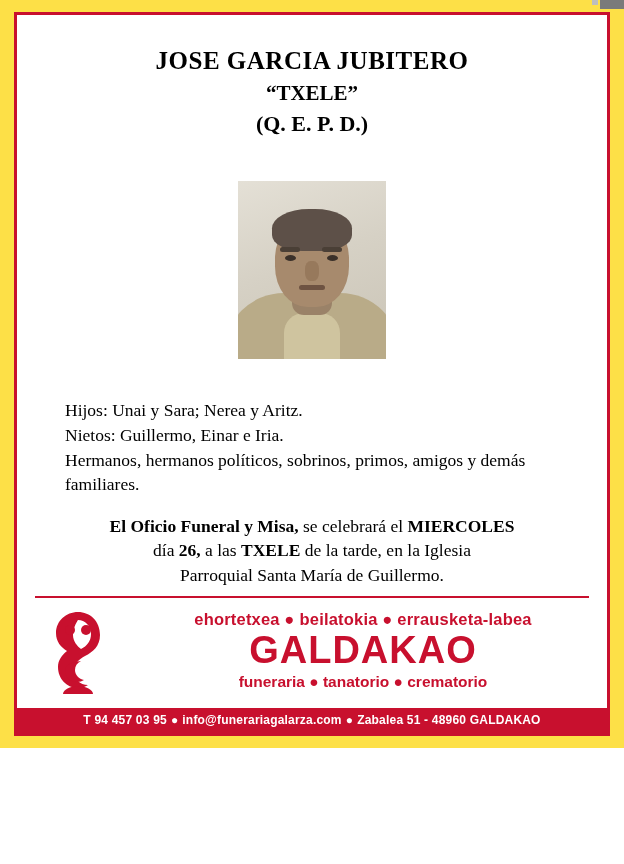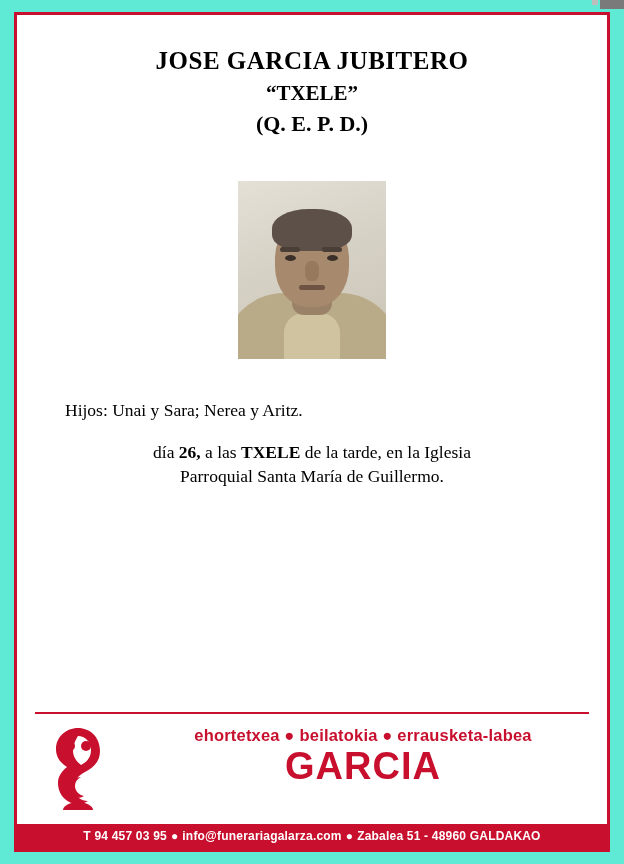--- a/index.html
+++ b/index.html
@@ -11,22 +11,22 @@
     width: 624px;
     height: 864px;
     overflow: hidden;
     font-family: "Liberation Serif", serif;
     color: #000000;
   }
 
   #notice {
     position: relative;
     width: 624px;
-    height: 864px;
-    background: #5eead4;
+    height: 748px;
+    background: #fde047;
     box-sizing: border-box;
   }
 
   
   .scan-artifact {
     position: absolute;
     background: #7a7a7a;
   }
   .scan-artifact.a1 { top: 0; left: 600px; width: 24px; height: 9px; }
   .scan-artifact.a2 { top: 0; left: 592px; width: 6px; height: 5px; background:#bdbdbd; }
@@ -270,23 +270,28 @@
           <div class="ph-eye-r"></div>
           <div class="ph-nose"></div>
           <div class="ph-mouth"></div>
         </div>
       </div>
 
       <div class="body-text">
 
         <div class="family-block">
           <div class="family-line">Hijos: Unai y Sara; Nerea y Aritz.</div>
+          <div class="family-line">Nietos: Guillermo, Einar e Iria.</div>
+          <div class="family-line">Hermanos,  hermanos políticos, sobrinos, primos, amigos y demás familiares.</div>
         </div>
 
         <div class="service-block">
+          <div>
+            <b>El Oficio Funeral y Misa,</b><span> se celebrará el </span><b>MIERCOLES</b>
+          </div>
           <div>
             <span>día </span><b>26,</b><span> a las </span><b>TXELE</b><span> de la tarde, en la Iglesia</span>
           </div>
           <div>Parroquial Santa María de Guillermo.</div>
         </div>
       </div>
 
       <div class="footer">
         <div class="footer-rule"></div>
         <div class="footer-main">
@@ -298,21 +303,22 @@
                 <circle cx="25" cy="20" r="5"></circle>
                 <circle cx="41" cy="20" r="5"></circle>
                 <path d="M20 60c0 7 5 12 12 12 3 0 5-1 7-2-5-1-9-5-9-10 0-4 2-7 6-9-9 1-16 4-16 9z"></path>
                 <path d="M33 76c-8 0-15 4-15 8h30c0-4-7-8-15-8z"></path>
               </g>
             </svg>
           </div>
 
           <div class="brand-col">
             <div class="brand-top">ehortetxea ● beilatokia ● errausketa-labea</div>
-            <div class="brand-name">GARCIA</div>
+            <div class="brand-name">GALDAKAO</div>
+            <div class="brand-sub">funeraria ● tanatorio ● crematorio</div>
           </div>
         </div>
 
         <div class="footer-bar">
           <span>T 94 457 03 95</span><span class="dot">●</span><span>info@funerariagalarza.com</span><span class="dot">●</span><span>Zabalea 51 - 48960 GALDAKAO</span>
         </div>
       </div>
 
     </div>
   </div>

